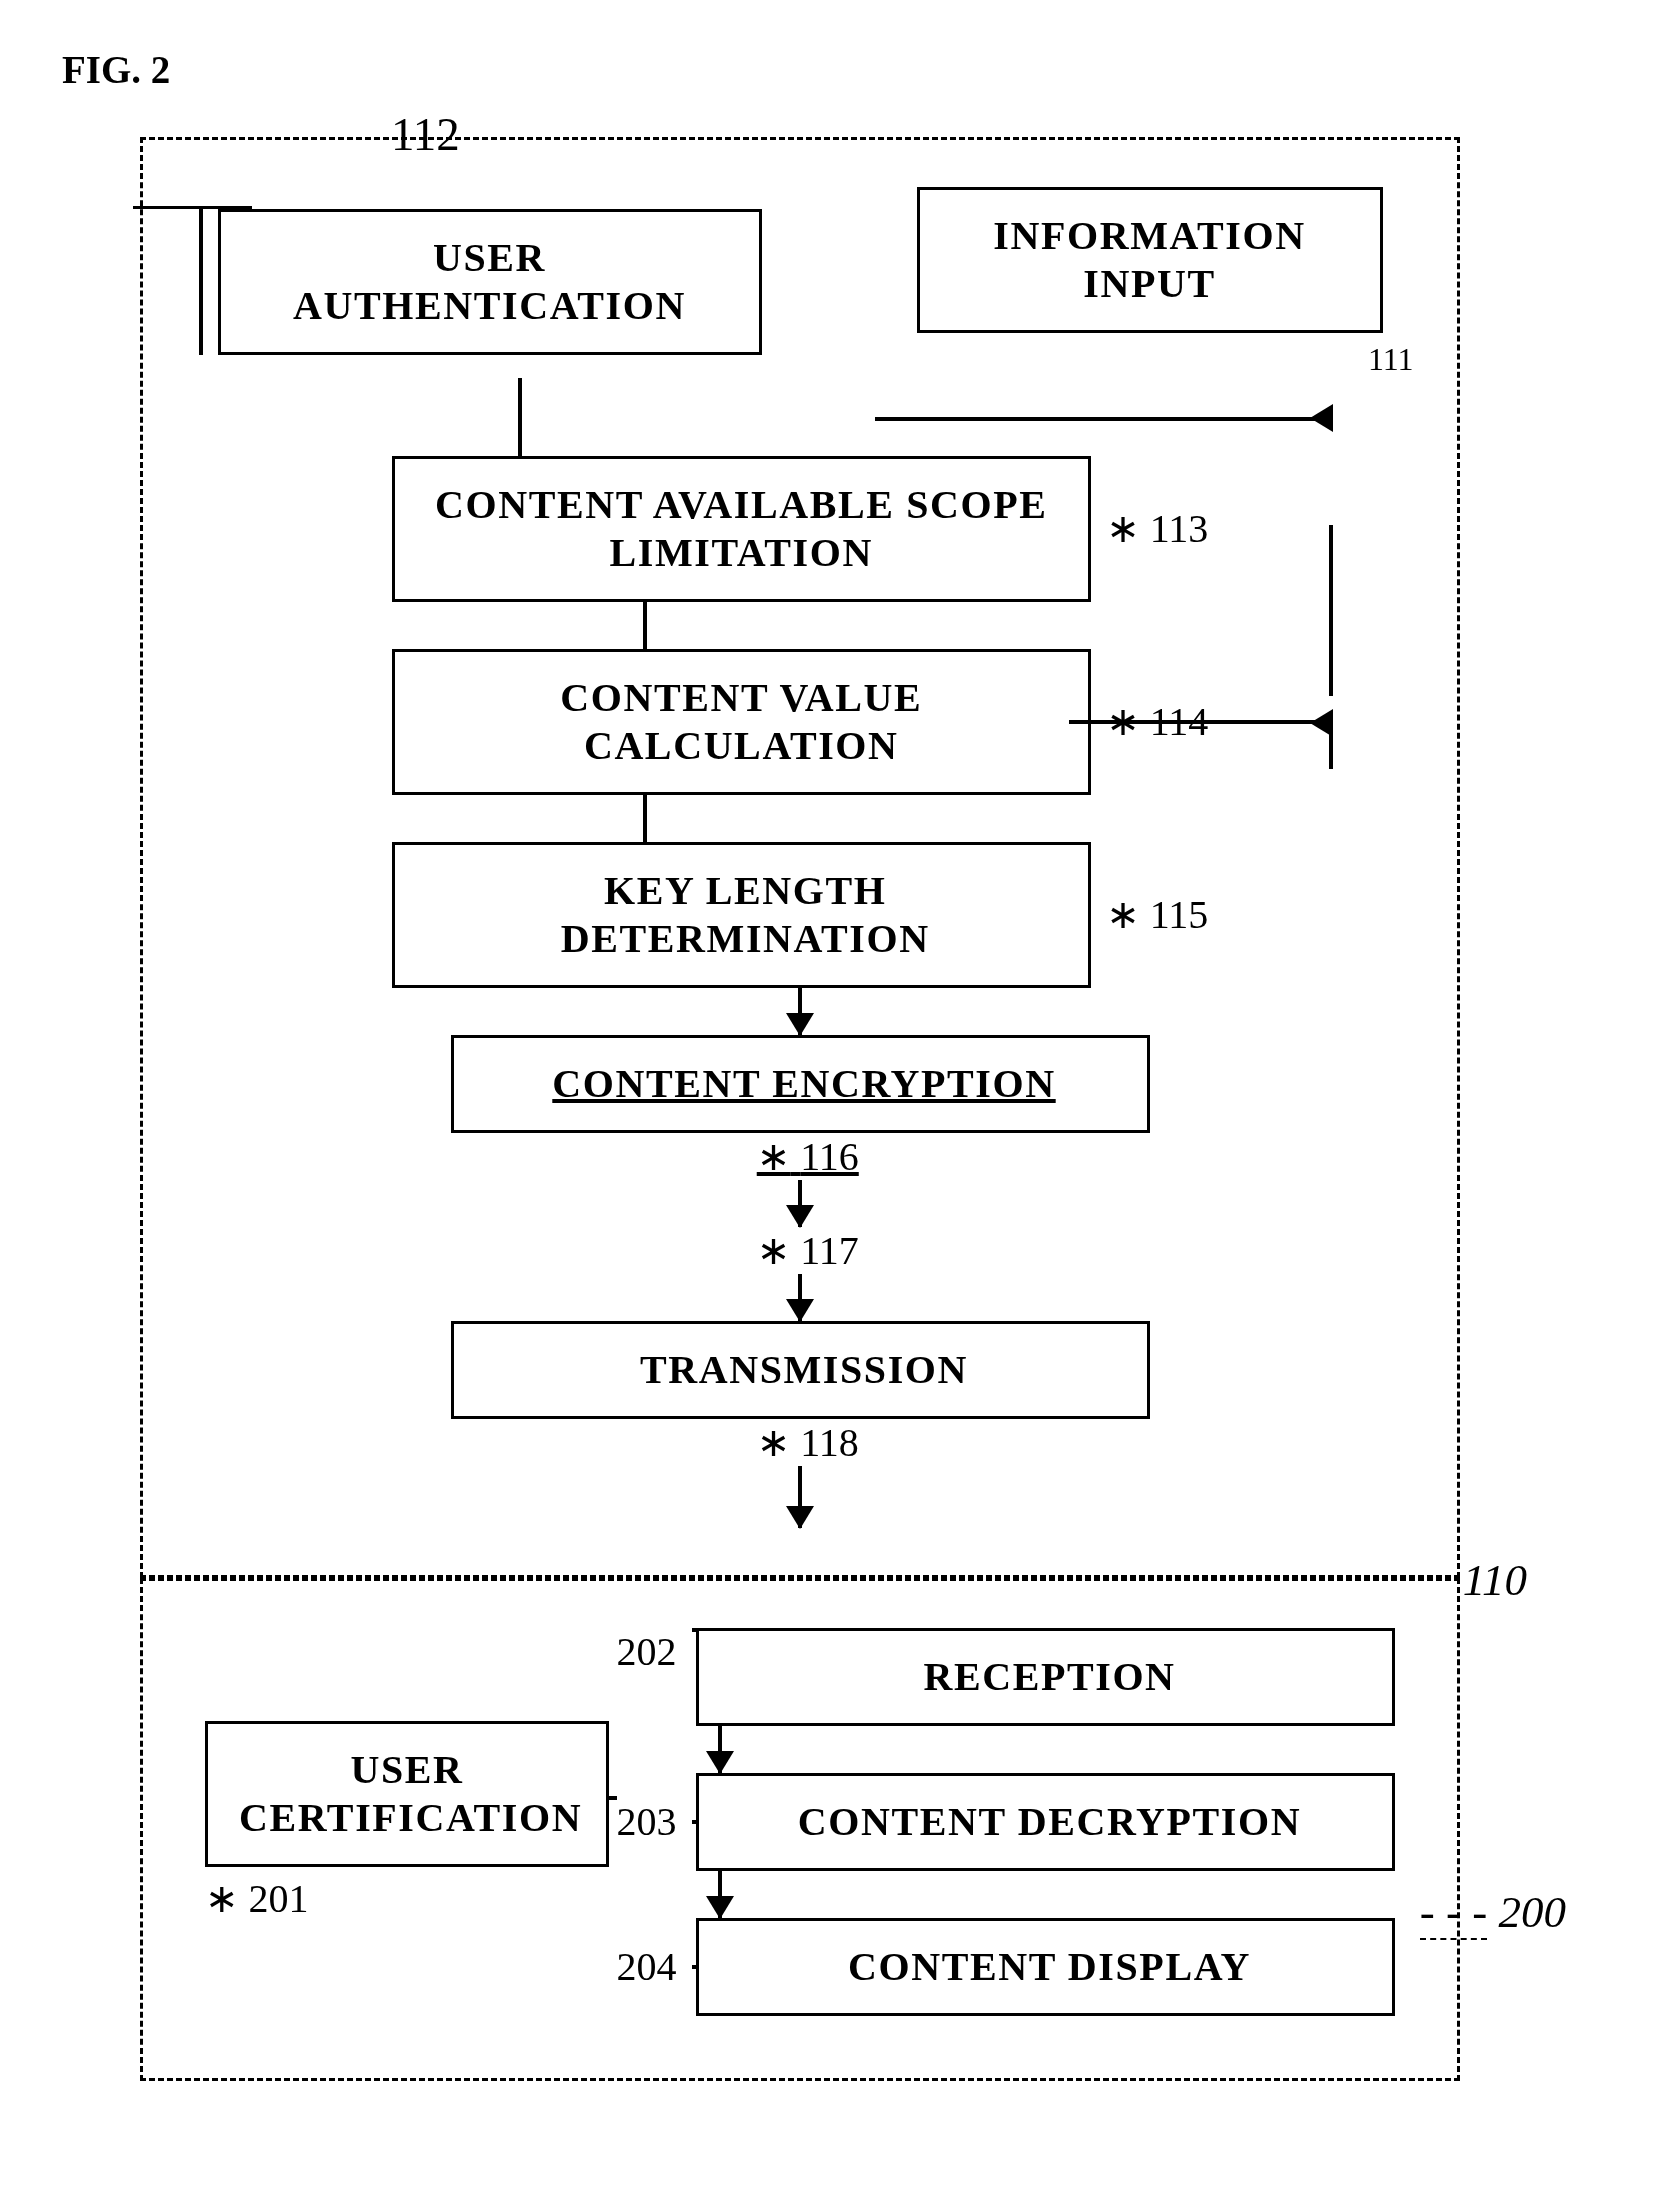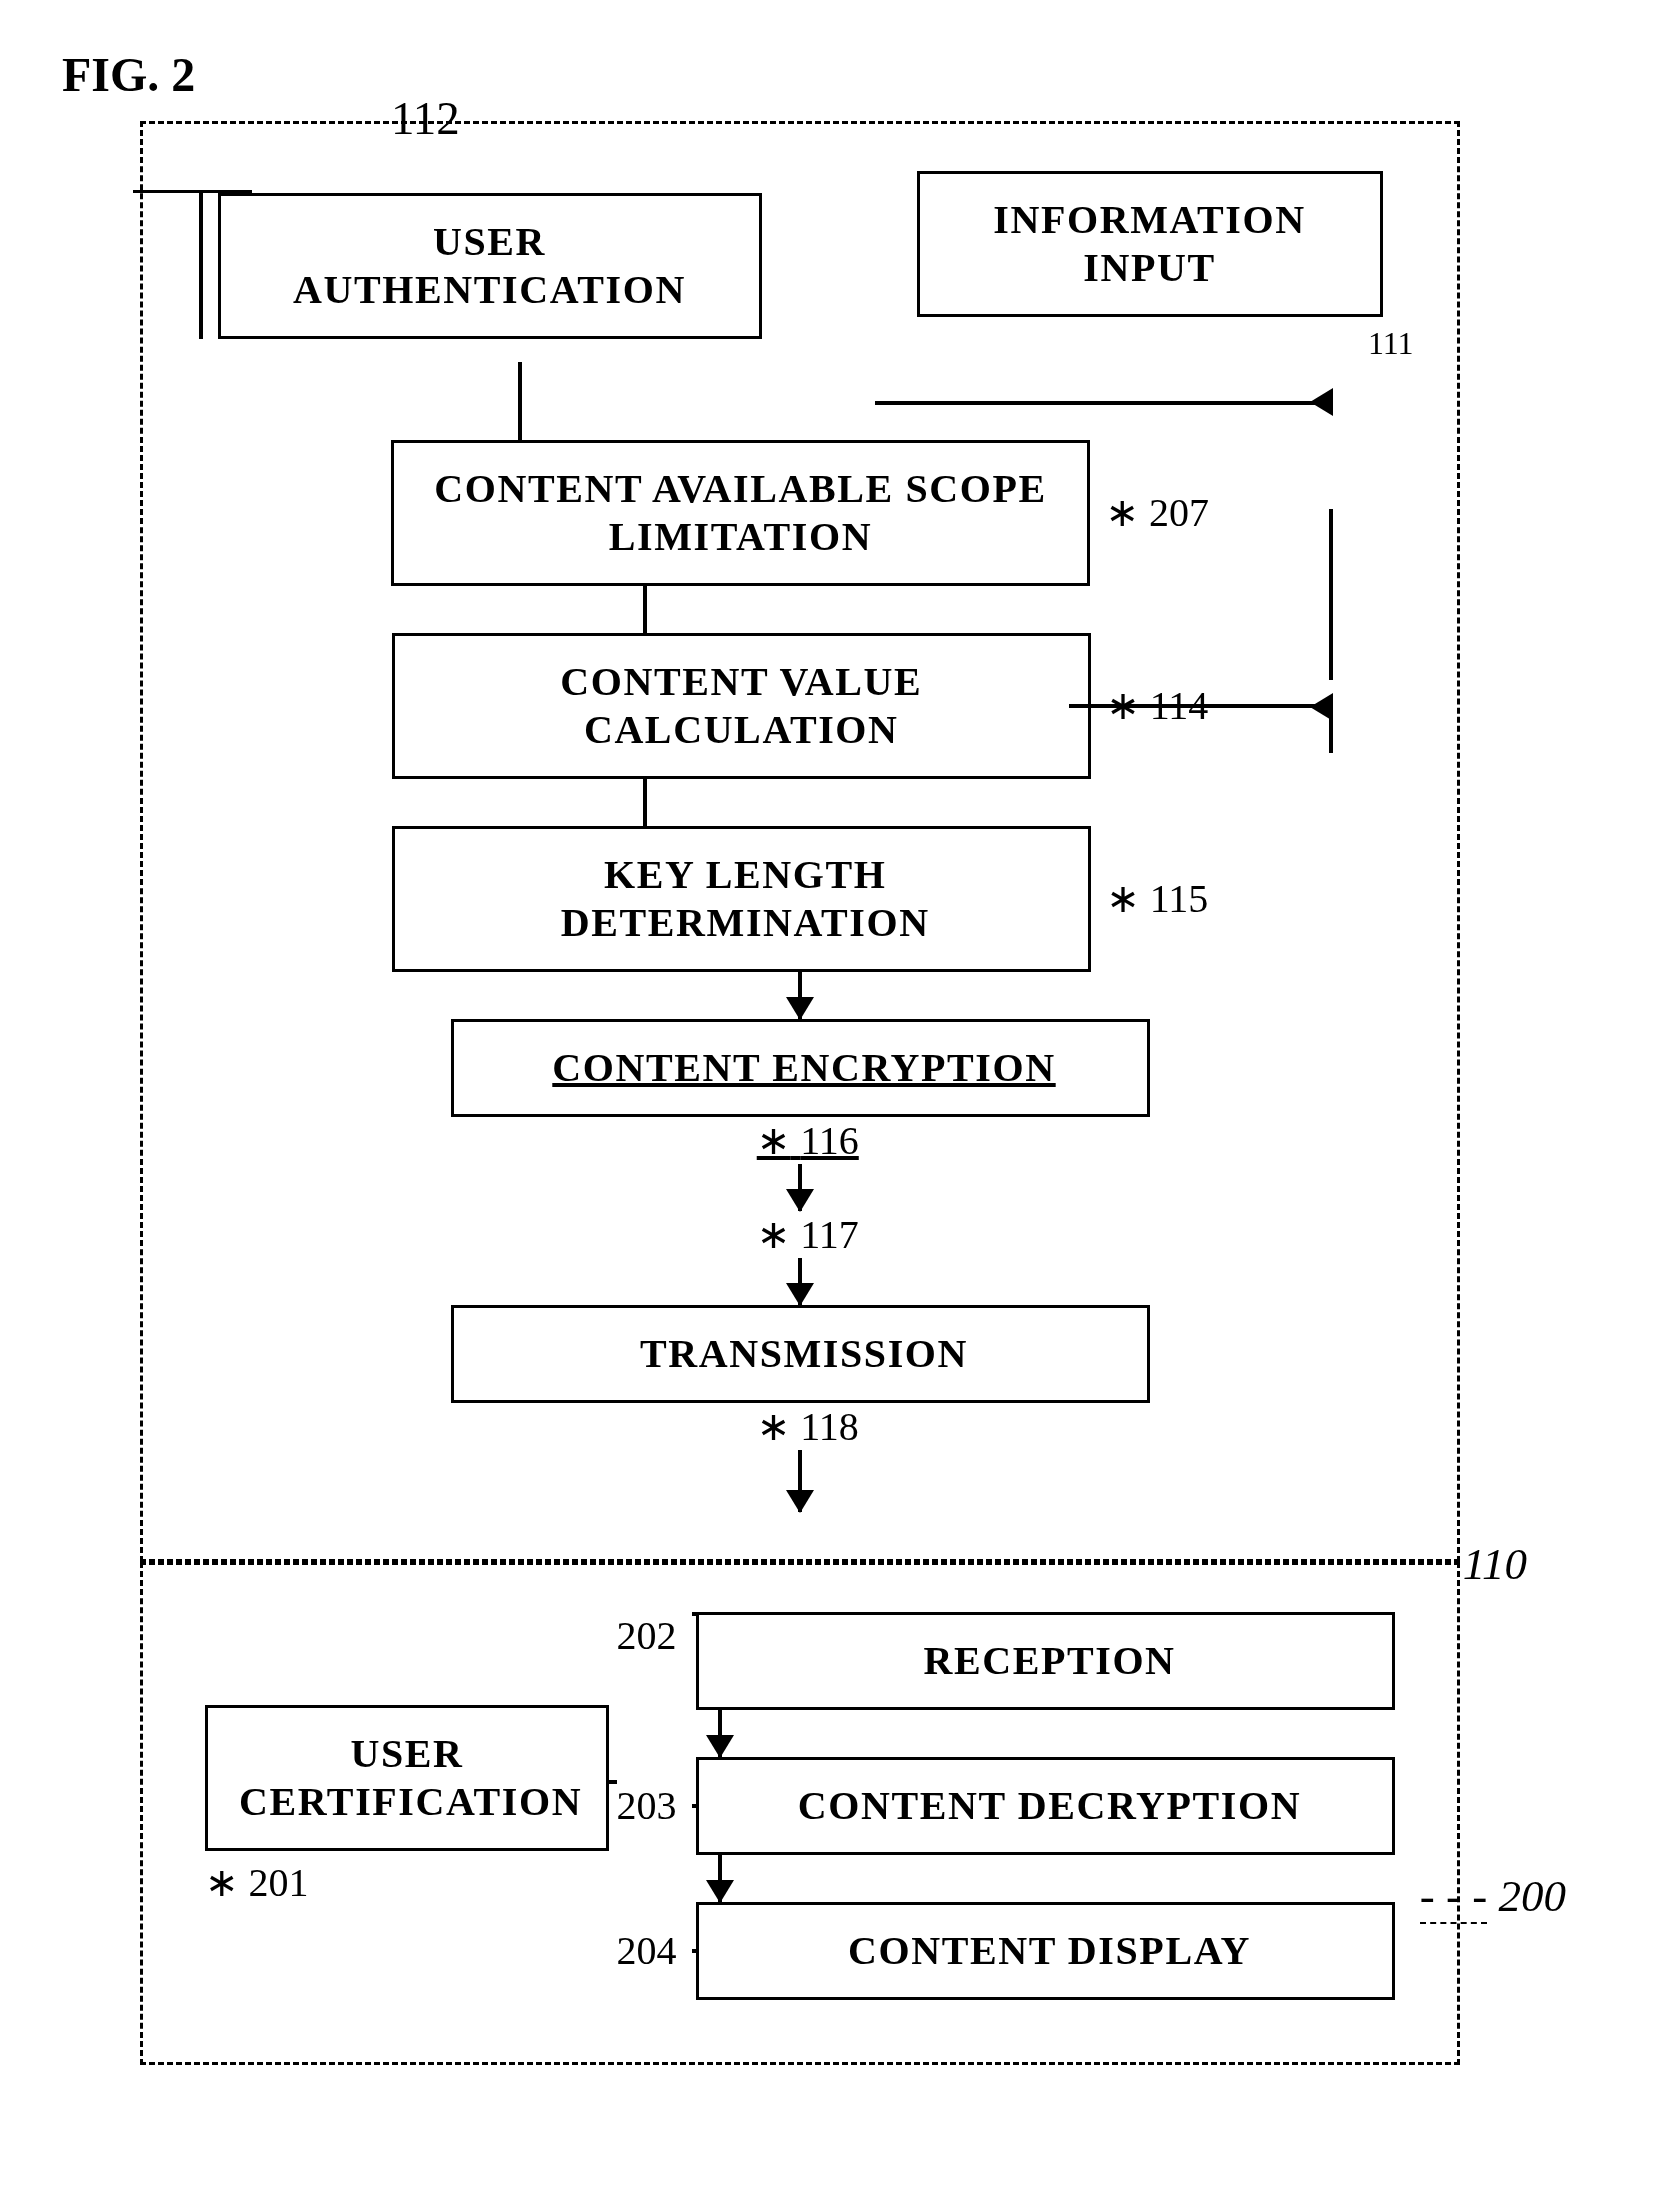--- a/index.html
+++ b/index.html
@@ -5,23 +5,23 @@
     * { box-sizing: border-box; margin: 0; padding: 0; }
     body {
       background: #fff;
       font-family: 'Times New Roman', Times, serif;
       width: 1673px;
       min-height: 2205px;
       padding: 47px 62px;
     }
 
     .fig-label {
-      font-size: 48px;
+      font-size: 39px;
       font-weight: bold;
-      margin-bottom: 19px;
+      margin-bottom: 45px;
     }
 
     .outer-wrapper {
       display: flex;
       flex-direction: column;
       align-items: flex-start;
       width: 100%;
     }
 
     
@@ -145,21 +145,21 @@
 
         <div style="position:absolute;right:62px;top:50%;width:458px;height:3.9px;background:#000;"></div>
 
         <div style="position:absolute;right:62px;top:calc(50% - 13.2px);width:0;height:0;border-top:14px solid transparent;border-bottom:14px solid transparent;border-right:23px solid #000;"></div>
         <div style="position:absolute;right:0px;top:calc(50% - 13.2px);font-size:40px;"></div>
       </div>
 
       <div style="display:flex;flex-direction:row;align-items:center;width:100%;justify-content:center;">
         <div class="flow-box box-wide">CONTENT AVAILABLE SCOPE<br>LIMITATION</div>
         <div style="font-size:40px;margin-left:15.5px;">
-          <span style="font-size:40px;">∗</span> <span>207</span>
+          <span style="font-size:40px;">∗</span> <span>113</span>
         </div>
       </div>
 
       <div style="width:3.9px;height:47px;background:#000;margin:0 auto;position:relative;left:-155px;"></div>
 
       <div style="display:flex;flex-direction:row;align-items:center;width:100%;justify-content:center;position:relative;">
 
         <div style="position:absolute;right:62px;top:-124px;width:3.9px;height:171px;background:#000;"></div>
         <div style="position:absolute;right:62px;top:50%;width:3.9px;height:47px;background:#000;"></div>
 

